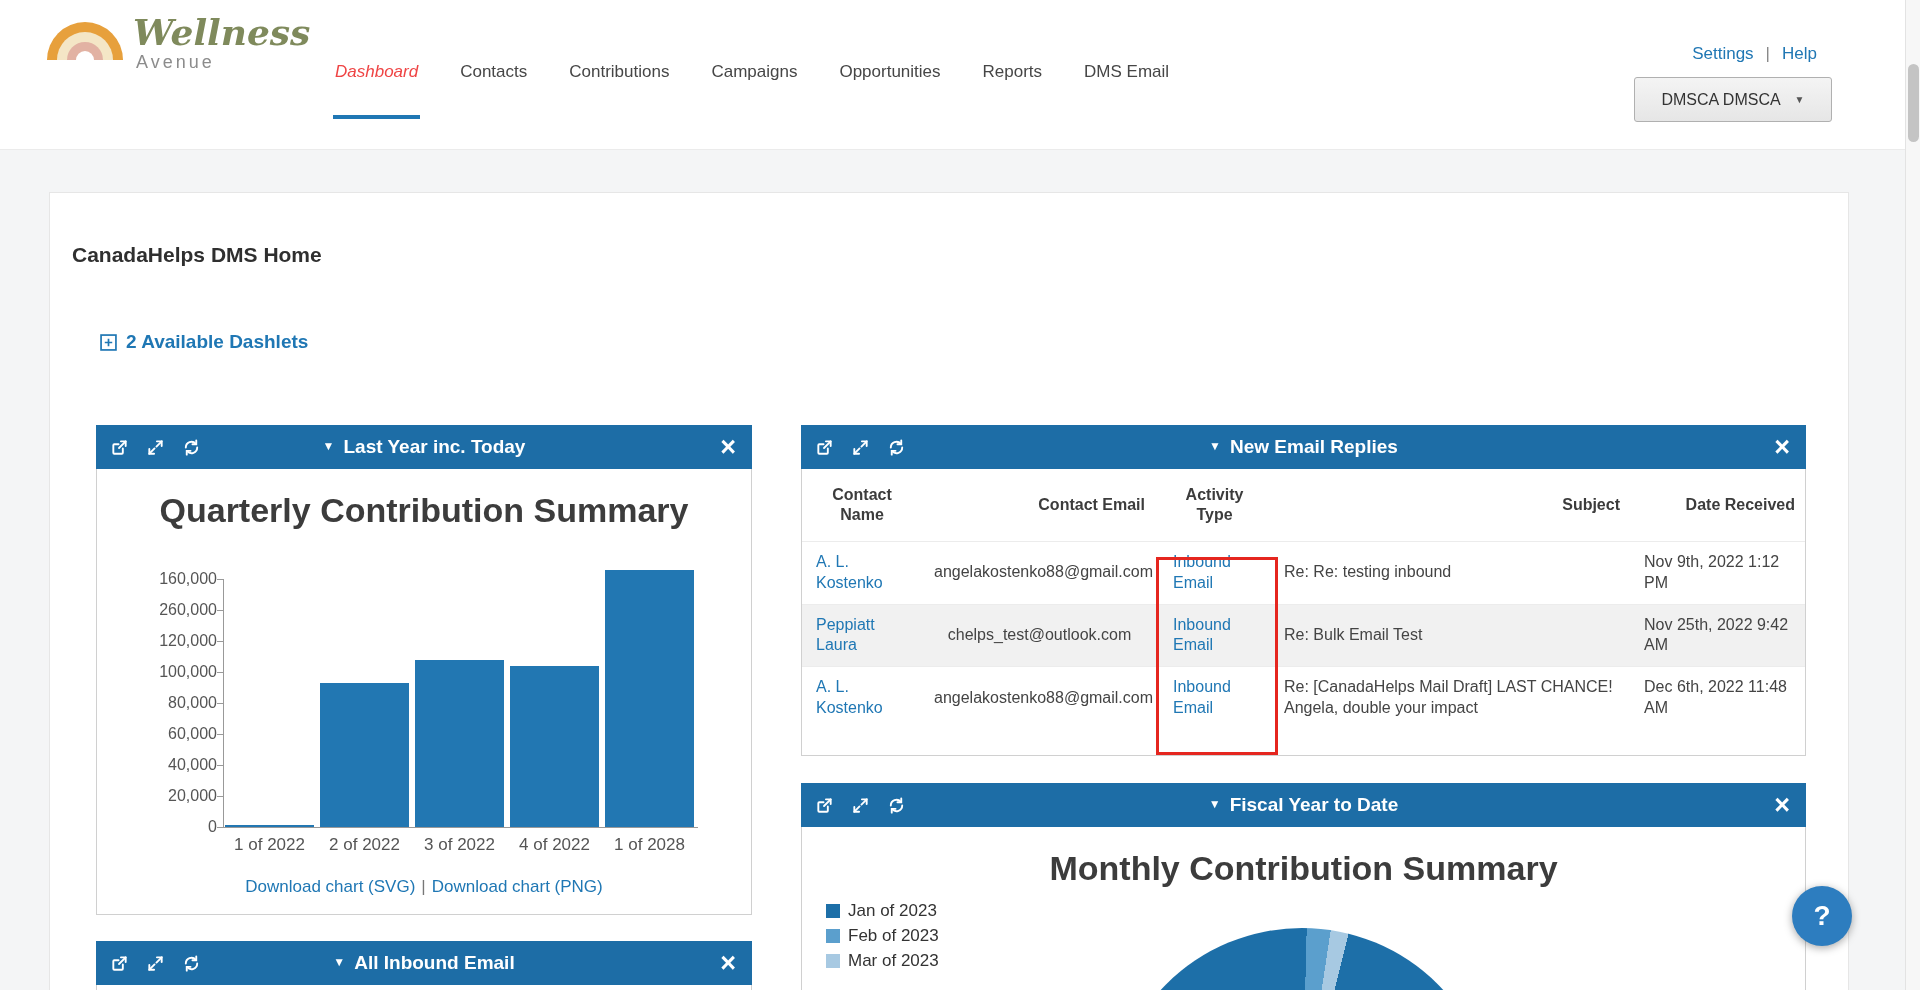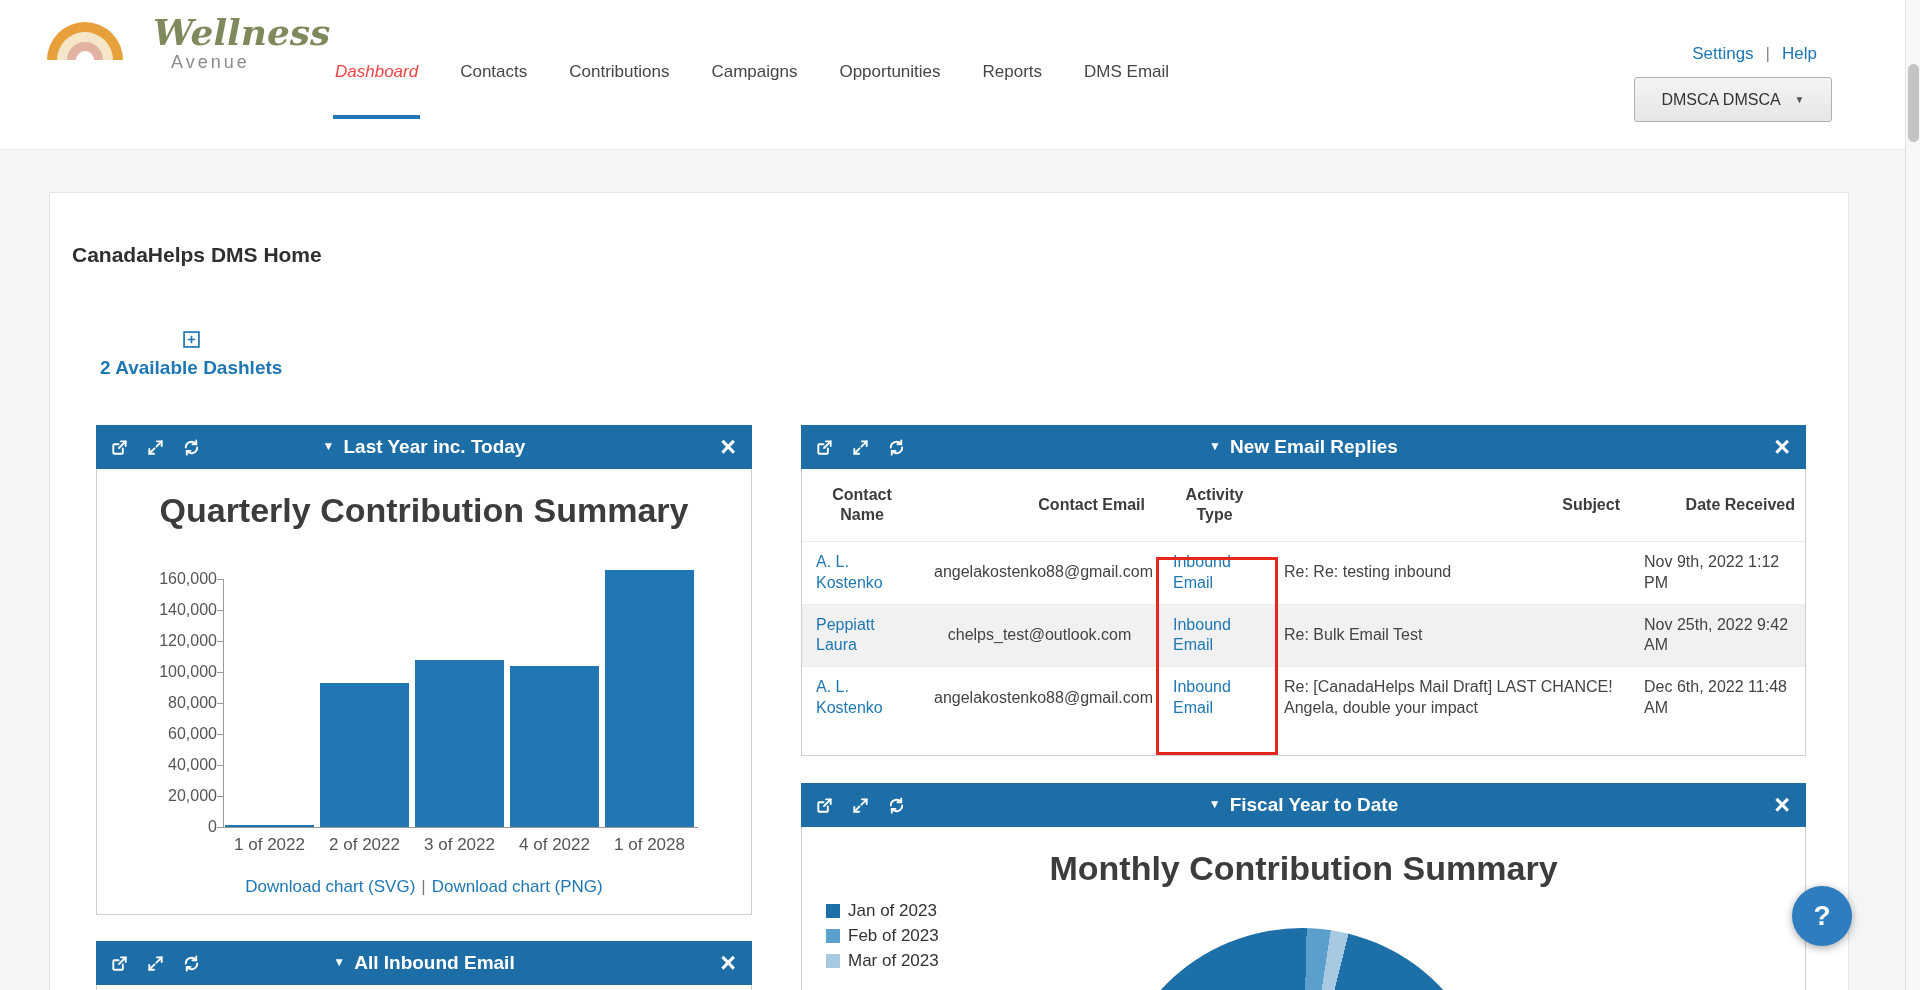--- a/index.html
+++ b/index.html
@@ -9,30 +9,30 @@
     font-family: "Liberation Sans", sans-serif;
     background: #f4f5f6;
     color: #333;
   }
 
   
   .topbar {
     position: absolute; left: 0; top: 0; width: 1905px; height: 150px;
     background: #ffffff; border-bottom: 1px solid #ebebeb;
   }
-  .logo { position: absolute; left: 45px; top: 14px; display: flex; gap: 28px; align-items: flex-start; }
+  .logo { position: absolute; left: 45px; top: 14px; display: flex; gap: 8px; align-items: flex-start; }
   .logo-arcs { position: relative; width: 80px; height: 46px; }
   .logo-arcs div { position: absolute; bottom: 0; }
   .arc1 { left: 2px;  width: 76px; height: 38px; background: #e7a03c; border-radius: 76px 76px 0 0; }
   .arc2 { left: 12px; width: 56px; height: 28px; background: #f4e6c6; border-radius: 56px 56px 0 0; }
   .arc3 { left: 22px; width: 36px; height: 18px; background: #e2b2a3; border-radius: 36px 36px 0 0; }
   .arc4 { left: 31px; width: 18px; height: 9px;  background: #ffffff; border-radius: 18px 18px 0 0; }
   .logo-text { display: flex; flex-direction: column; }
   .logo-script { font-family: "DejaVu Serif", serif; font-style: italic; font-weight: bold; font-size: 36px; color: #7f8a5c; line-height: 1; }
-  .logo-sub { font-size: 18px; letter-spacing: 3px; color: #8c8c8c; margin: 2px 0 0 18px; }
+  .logo-sub { font-size: 18px; letter-spacing: 3px; color: #8c8c8c; margin: 2px 0 0 3px; }
 
   .main-nav { position: absolute; left: 333px; top: 0; display: flex; gap: 38px; }
   .nav-item { font-size: 17px; color: #464646; padding: 62px 2px 33px 2px; cursor: pointer; white-space: nowrap; }
   .nav-item.active { color: #ef4444; border-bottom: 4px solid #2077b4; font-style: italic; }
 
   .top-links { position: absolute; right: 88px; top: 44px; display: flex; gap: 12px; font-size: 17px; }
   .top-links a { color: #2077b4; text-decoration: none; cursor: pointer; text-align: right; }
   .top-links .sep { color: #888; }
 
   .user-menu {
@@ -46,21 +46,21 @@
 
   
   .card {
     position: absolute; left: 49px; top: 192px; width: 1800px; height: 1020px;
     background: #fff; border: 1px solid #e6e6e6;
   }
   .page-title { position: absolute; left: 22px; top: 50px; font-size: 21px; font-weight: bold; color: #2f2f2f; }
   .available-dashlets {
     position: absolute; left: 50px; top: 138px;
     display: flex; align-items: center; gap: 9px;
-    font-size: 19px; font-weight: bold; color: #1f77b4; cursor: pointer; flex-direction: column;
+    font-size: 19px; font-weight: bold; color: #1f77b4; cursor: pointer;
   }
 
   
   .dashlet { position: absolute; }
   .dashlet-header {
     height: 44px; background: #1d6da6; color: #fff;
     display: flex; align-items: center; justify-content: center; position: relative;
   }
   .dashlet-tools { position: absolute; left: 14px; display: flex; gap: 17px; align-items: center; }
   .tool { width: 19px; height: 19px; color: #fff; cursor: pointer; }
@@ -220,21 +220,21 @@
     <div class="dashlet-body">
       <div class="chart-title">Quarterly Contribution Summary</div>
       <div class="yaxis">
           <div class="ylab" style="bottom: -9px;">0</div>
           <div class="ylab" style="bottom: 22px;">20,000</div>
           <div class="ylab" style="bottom: 53px;">40,000</div>
           <div class="ylab" style="bottom: 84px;">60,000</div>
           <div class="ylab" style="bottom: 115px;">80,000</div>
           <div class="ylab" style="bottom: 146px;">100,000</div>
           <div class="ylab" style="bottom: 177px;">120,000</div>
-          <div class="ylab" style="bottom: 208px;">140,000</div>
+          <div class="ylab" style="bottom: 208px;">260,000</div>
           <div class="ylab" style="bottom: 239px;">160,000</div>
         </div>
       <div class="ytick-layer">
           <div class="ytick" style="bottom: 0px;"></div>
           <div class="ytick" style="bottom: 31px;"></div>
           <div class="ytick" style="bottom: 62px;"></div>
           <div class="ytick" style="bottom: 93px;"></div>
           <div class="ytick" style="bottom: 124px;"></div>
           <div class="ytick" style="bottom: 155px;"></div>
           <div class="ytick" style="bottom: 186px;"></div>

